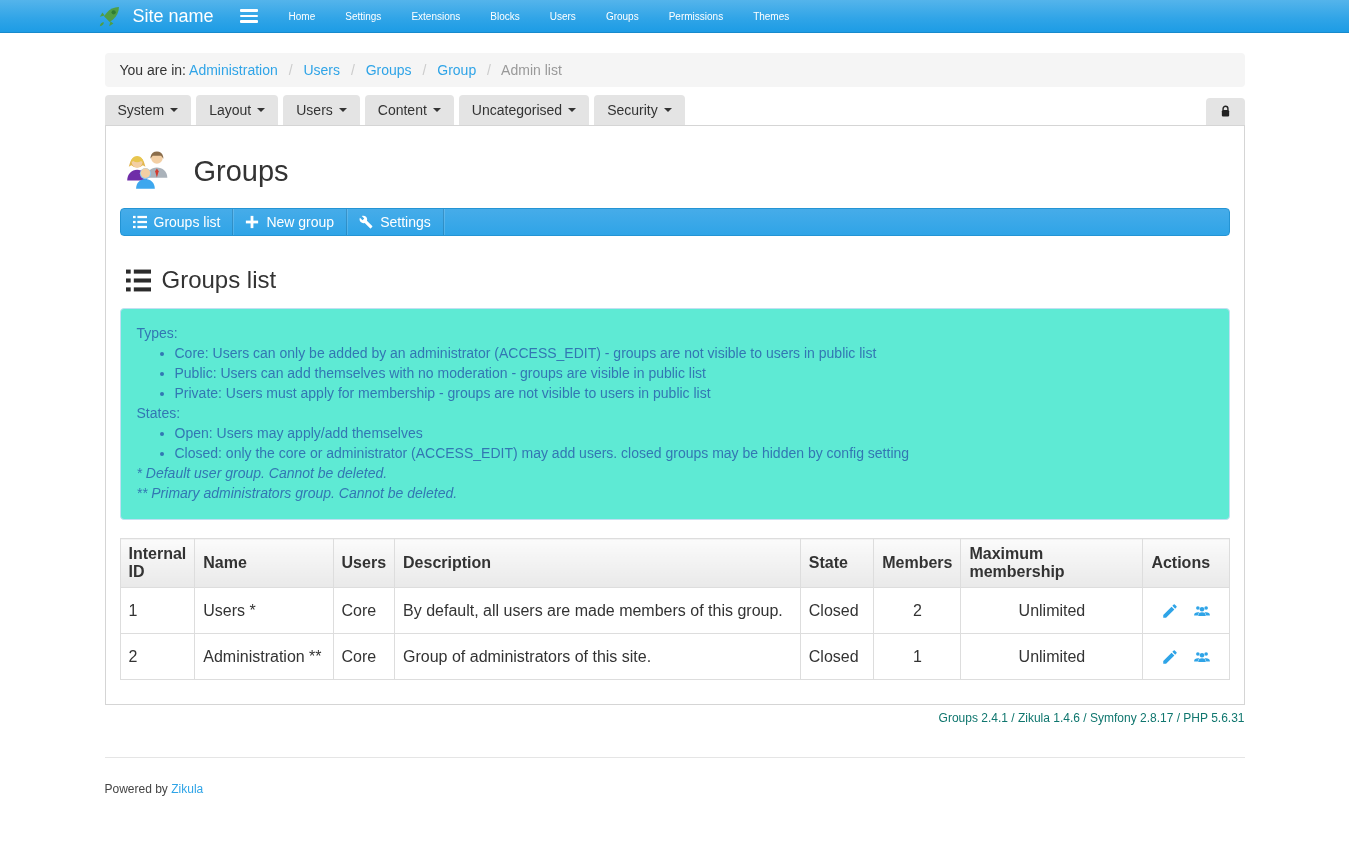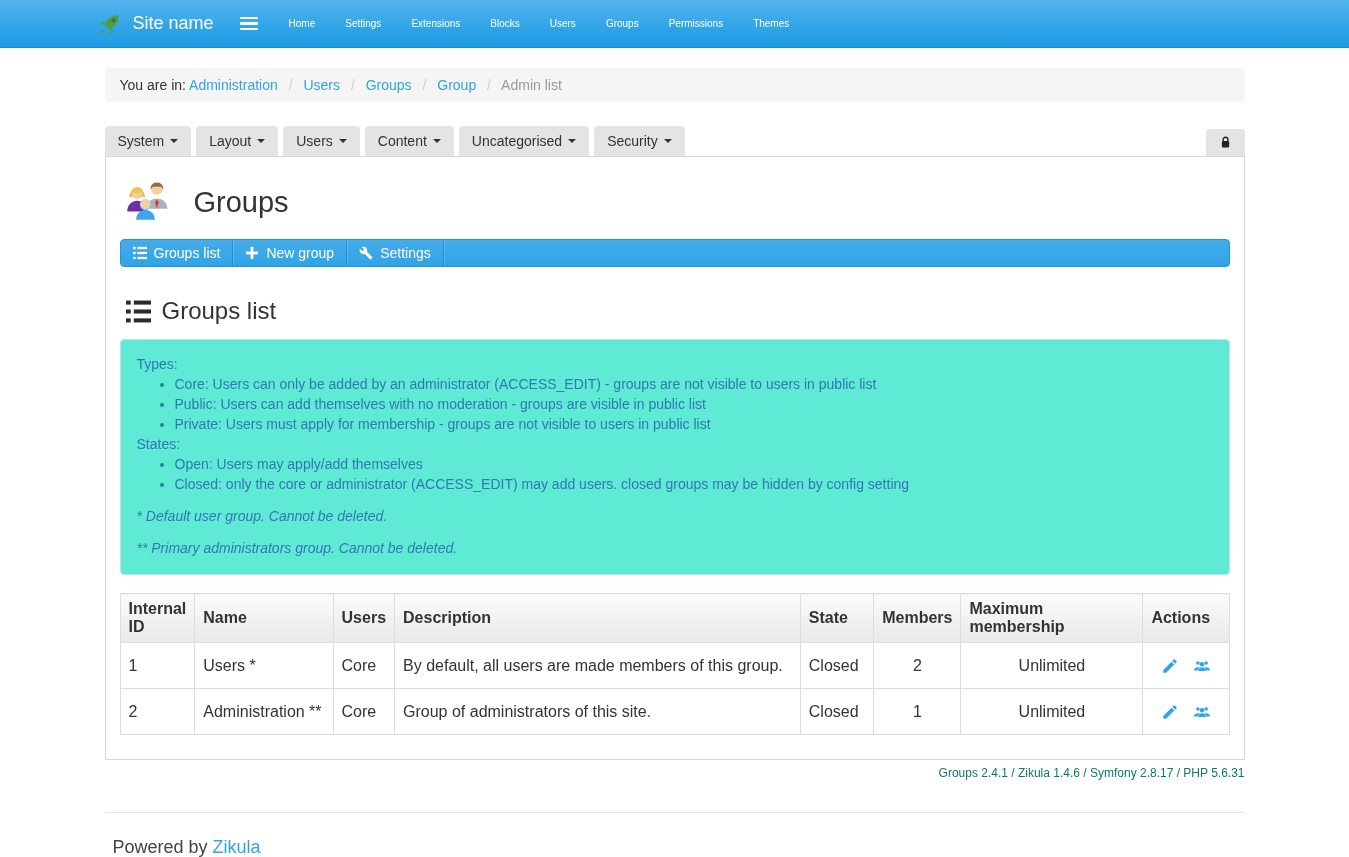--- a/index.html
+++ b/index.html
@@ -7,21 +7,21 @@
   body {
     width: 1349px; min-height: 857px;
     background: #ffffff;
     font-family: "Liberation Sans", sans-serif;
     color: #333333;
   }
   .container { width: 1140px; margin: 0 auto; }
 
   
   .navbar {
-    height: 48px;
+    height: 33px;
     background: linear-gradient(#54b4eb, #2fa4e7 60%, #1d9ce5);
     border-bottom: 1px solid #178acc;
   }
   .navbar .container { display: flex; align-items: center; height: 100%; }
   .brand-icon { width: 26px; height: 26px; margin-left: -8px; margin-right: 10px; display: inline-flex; }
   .brand { color: #ffffff; font-size: 18px; margin-right: 26px; white-space: nowrap; }
   .nav-toggle { width: 18px; margin-right: 16px; cursor: pointer; padding: 3px 0; }
   .nav-toggle span { display: block; height: 2.5px; background: #fff; border-radius: 1px; margin: 3px 0; }
   .nav-menu { display: flex; list-style: none; margin: 0; padding: 0; height: 100%; }
   .nav-menu li {
@@ -33,21 +33,21 @@
   .breadcrumb {
     margin-top: 20px; padding: 9px 15px;
     background: #f5f5f5; border-radius: 4px; font-size: 14px; color: #333;
   }
   .breadcrumb a { color: #2fa4e7; text-decoration: none; cursor: pointer; }
   .breadcrumb .sep { color: #cccccc; margin: 0 7px; }
   .breadcrumb .current { color: #999999; }
 
   
   .admin-tabs {
-    margin-top: 24px; display: flex; align-items: flex-end;
+    margin-top: 8px; display: flex; align-items: flex-end;
     border-bottom: 1px solid #d5d5d5;
   }
   .admin-tab {
     background: #e4e4e4; color: #333; font-size: 14px;
     padding: 7px 13px; margin-right: 5px; border-radius: 4px 4px 0 0;
     cursor: pointer; display: inline-flex; align-items: center; white-space: nowrap;
   }
   .caret {
     display: inline-block; margin-left: 6px;
     width: 0; height: 0; border-left: 4px solid transparent;
@@ -84,41 +84,41 @@
 
   
   .alert-info {
     margin-top: 14px; padding: 14px 16px 16px;
     background: #5eead4; border: 1px solid #c1dff2; border-radius: 4px;
     color: #3277b3; font-size: 14px; line-height: 20px;
   }
   .alert-info p { margin: 0; }
   .alert-info ul { margin: 0; padding-left: 38px; }
   .alert-info li { margin: 0; padding: 0; }
-  .alert-info .note { font-style: italic; margin-top: 12px; }
+  .alert-info .note { font-style: italic; }
   .alert-info .note.first { }
 
   
   table.groups { width: 100%; border-collapse: collapse; margin-top: 18px; font-size: 16px; }
   table.groups th, table.groups td { border: 1px solid #dddddd; }
   table.groups th {
     background: linear-gradient(#fbfbfb, #e9e9e9);
     text-align: left; padding: 6px 8px; color: #333; font-weight: bold;
     vertical-align: middle; height: 46px;
   }
   table.groups td { padding: 13px 8px; vertical-align: middle; color: #333; background: #fff; height: 46px; }
   td.c, th.c { text-align: center; }
   .actions-cell { text-align: center; white-space: nowrap; }
   .action-icon { display: inline-flex; width: 18px; height: 18px; cursor: pointer; vertical-align: middle; }
   .action-icon + .action-icon { margin-left: 10px; }
 
   
   .version-line { text-align: right; font-size: 12px; color: #0f766e; margin-top: 6px; }
   hr.footer-rule { border: none; border-top: 1px solid #e5e5e5; margin: 32px 0 0; }
-  .powered { margin: 24px 8px 0; font-size: 18px; color: #444; }
+  .powered { margin: 24px 0 0; font-size: 12px; color: #444; }
   .powered a { color: #2fa4e7; text-decoration: none; cursor: pointer; }
 </style>
 </head>
 <body>
 
 <nav class="navbar">
   <div class="container">
     <span class="brand-icon">
       <svg viewBox="0 0 32 32" width="26" height="26">
         <g fill="#4f9e44">

